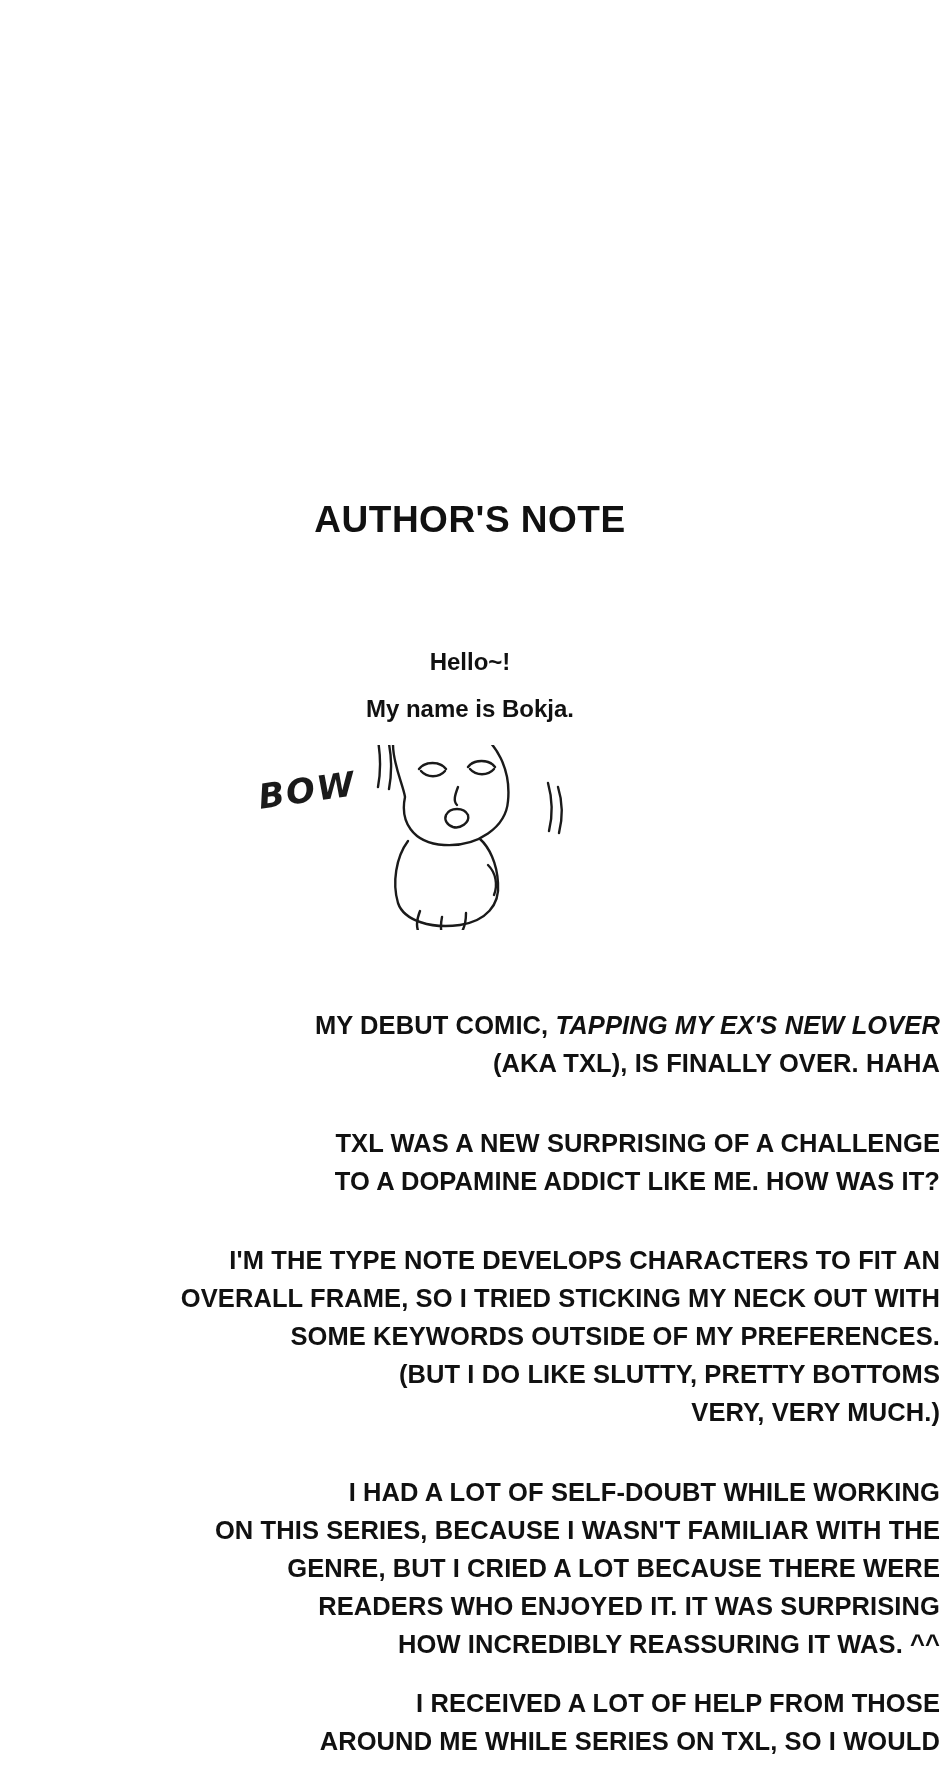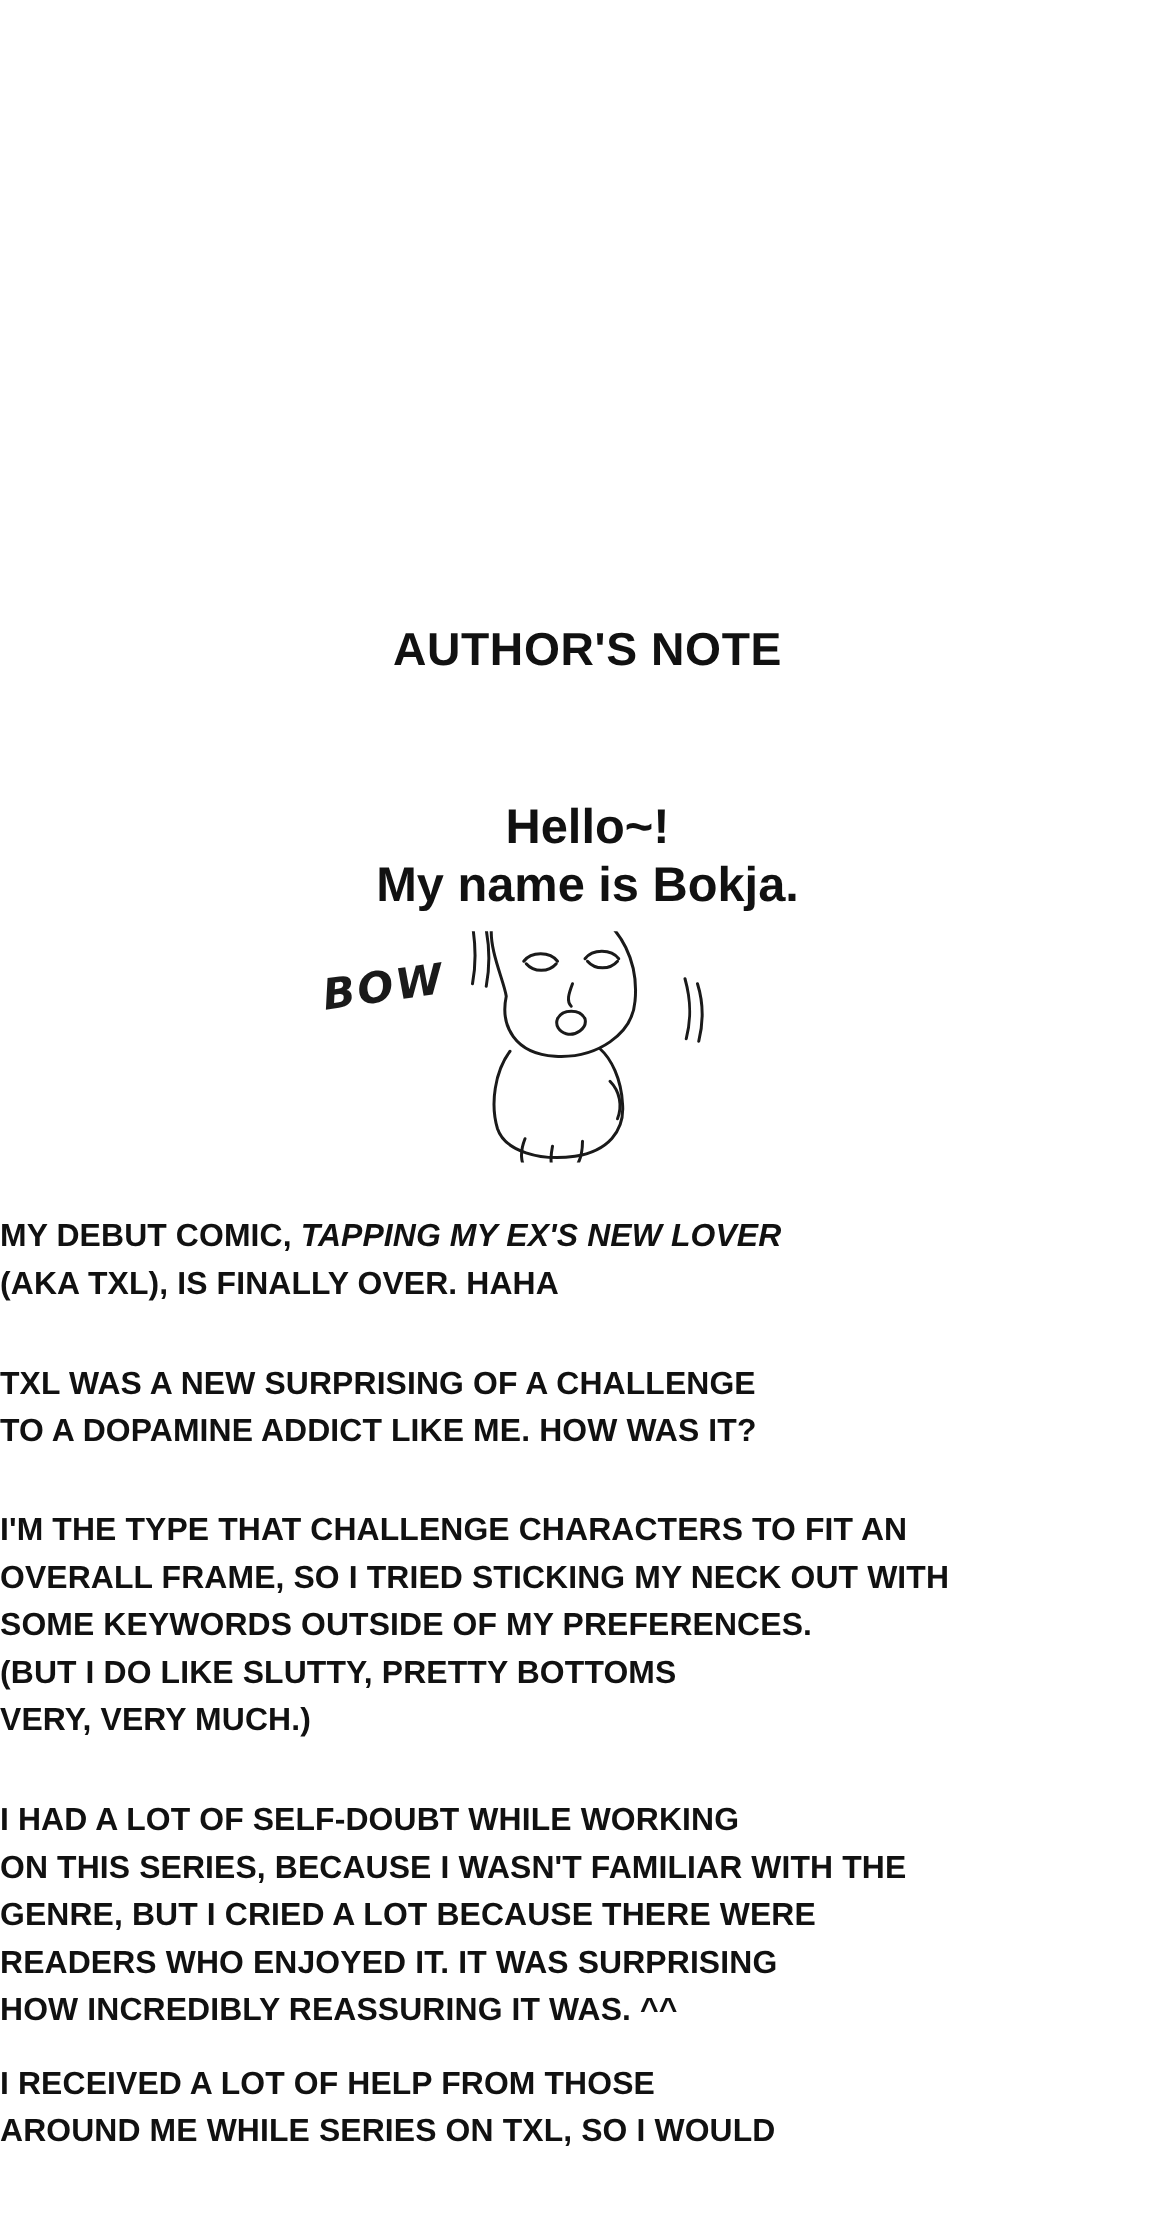--- a/index.html
+++ b/index.html
@@ -34,21 +34,21 @@
     letter-spacing: 0.5px;
     margin-top: 29px;
   }
 
   .greeting {
     position: absolute;
     top: 638px;
     left: 0;
     width: 940px;
     text-align: center;
-    font-size: 39px;
+    font-size: 24px;
     font-weight: bold;
     line-height: 47px;
   }
 
   .doodle {
     position: absolute;
     top: 745px;
     left: 0;
     width: 940px;
     height: 185px;
@@ -64,25 +64,26 @@
     letter-spacing: 2px;
     transform: rotate(-8deg);
     color: #1a1a1a;
     font-family: "DejaVu Sans", sans-serif;
   }
 
   .body-text {
     position: absolute;
     left: 0;
     width: 940px;
-    text-align: left;
+    text-align: right;
     font-size: 25.5px;
     font-weight: bold;
     line-height: 38px;
     letter-spacing: 0.1px;
+    margin-top: 36px;
   }
 
   .para1 { top: 970px; }
   .para2 { top: 1088px; }
   .para3 { top: 1205px; }
   .para4 { top: 1437px; }
   .para5 { top: 1648px; }
 
   .italic { font-style: italic; }
 </style>
@@ -136,21 +137,21 @@
     <div><span>MY DEBUT COMIC, </span><span class="italic">TAPPING MY EX'S NEW LOVER</span></div>
     <div>(AKA TXL), IS FINALLY OVER. HAHA</div>
   </div>
 
   <div class="body-text para2">
     <div>TXL WAS A NEW SURPRISING OF A CHALLENGE</div>
     <div>TO A DOPAMINE ADDICT LIKE ME. HOW WAS IT?</div>
   </div>
 
   <div class="body-text para3">
-    <div>I'M THE TYPE THAT CHALLENGE CHARACTERS TO FIT AN</div>
+    <div>I'M THE TYPE NOTE DEVELOPS CHARACTERS TO FIT AN</div>
     <div>OVERALL FRAME, SO I TRIED STICKING MY NECK OUT WITH</div>
     <div>SOME KEYWORDS OUTSIDE OF MY PREFERENCES.</div>
     <div>(BUT I DO LIKE SLUTTY, PRETTY BOTTOMS</div>
     <div>VERY, VERY MUCH.)</div>
   </div>
 
   <div class="body-text para4">
     <div>I HAD A LOT OF SELF-DOUBT WHILE WORKING</div>
     <div>ON THIS SERIES, BECAUSE I WASN'T FAMILIAR WITH THE</div>
     <div>GENRE, BUT I CRIED A LOT BECAUSE THERE WERE</div>

